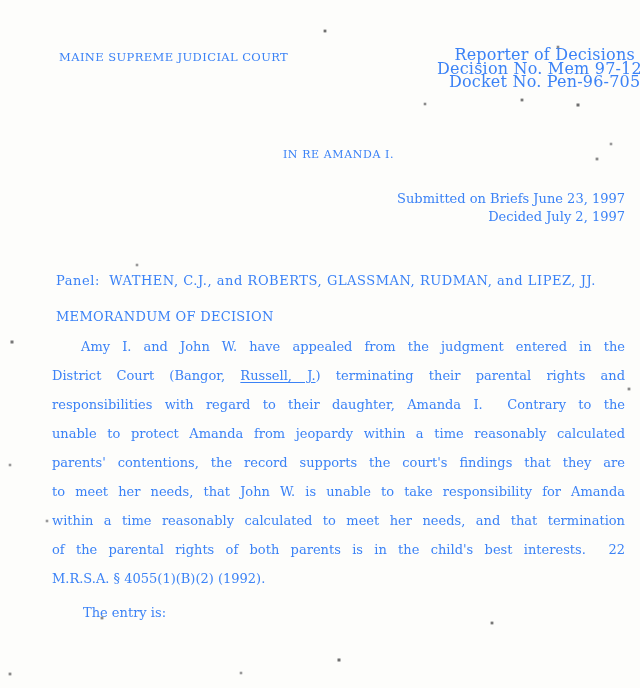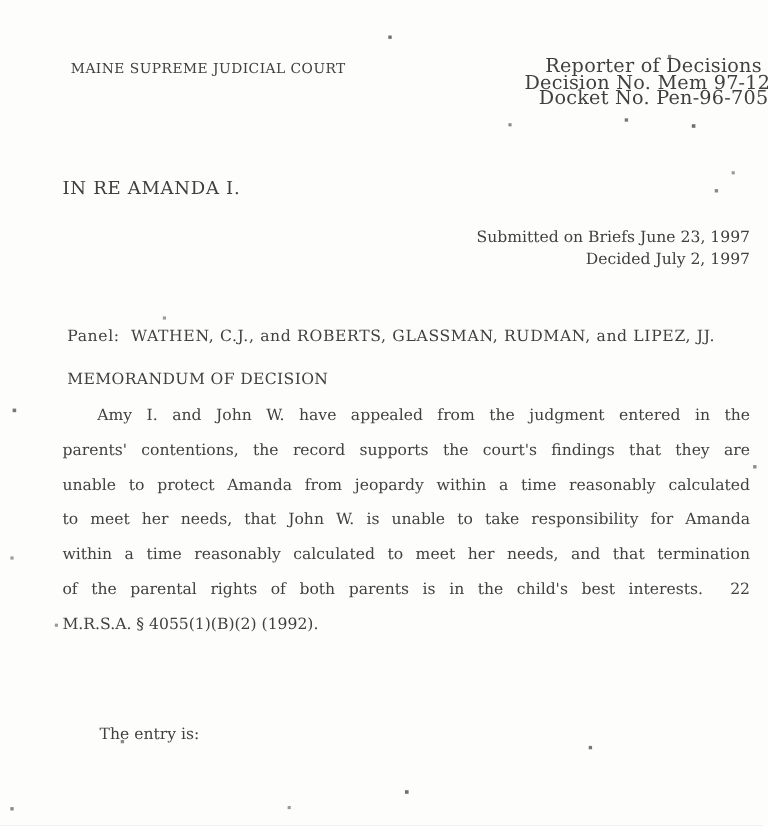--- a/index.html
+++ b/index.html
@@ -2,34 +2,34 @@
 <html><head>
 <meta charset="utf-8">
 <style>
   html,body { margin:0; padding:0; background:#e8e8e8; }
   .page {
     position:relative;
     width:640px; height:688px;
     margin:0 auto;
     background:#fdfdfb;
     font-family:"DejaVu Serif", serif;
-    color:#404040;
+    color:#3b82f6;
     overflow:hidden;
   }
   .hdr-left {
     position:absolute; left:59px; top:50px;
     font-size:11.5px; letter-spacing:0.4px; white-space:nowrap;
   }
   .hdr-right {
     position:absolute; left:437px; top:48px;
     font-size:16px; line-height:13.5px; letter-spacing:0.2px; white-space:nowrap;text-align:center;
   }
   .title {
     position:absolute; left:52px; top:148px; width:573px;
-    font-size:15px; letter-spacing:0.6px; white-space:nowrap;
+    text-align:center; font-size:11px; letter-spacing:0.6px; white-space:nowrap;
   }
   .sub-block {
     position:absolute; left:52px; top:190px; width:573px;
     text-align:right; font-size:13px; line-height:17.5px;
   }
   .panel {
     position:absolute; left:56px; top:273px;
     font-size:13px; letter-spacing:0.55px; white-space:nowrap;
   }
   .memo {
@@ -98,22 +98,24 @@
     <div>Submitted on Briefs June 23, 1997</div>
     <div>Decided July 2, 1997</div>
   </div>
 
   <div class="panel">Panel:&nbsp; WATHEN, C.J., and ROBERTS, GLASSMAN, RUDMAN, and LIPEZ, JJ.</div>
 
   <div class="memo">MEMORANDUM OF DECISION</div>
 
   <div class="body-col">
     <div class="bline indent">Amy I. and John W. have appealed from the judgment entered in the</div>
+    <div class="bline"><span>District Court (Bangor, </span><span class="u">Russell, J.</span><span>) terminating their parental rights and</span></div>
+    <div class="bline">responsibilities with regard to their daughter, Amanda I.&nbsp; Contrary to the</div>
+    <div class="bline">unable to protect Amanda from jeopardy within a time reasonably calculated</div>
     <div class="bline">parents' contentions, the record supports the court's findings that they are</div>
-    <div class="bline">unable to protect Amanda from jeopardy within a time reasonably calculated</div>
     <div class="bline">to meet her needs, that John W. is unable to take responsibility for Amanda</div>
     <div class="bline">within a time reasonably calculated to meet her needs, and that termination</div>
     <div class="bline">of the parental rights of both parents is in the child's best interests.&nbsp; 22</div>
     <div class="bline lastline">M.R.S.A. § 4055(1)(B)(2) (1992).</div>
   </div>
 
   <div class="entry">The entry is:</div>
 
 
   <span class="noise"></span>

